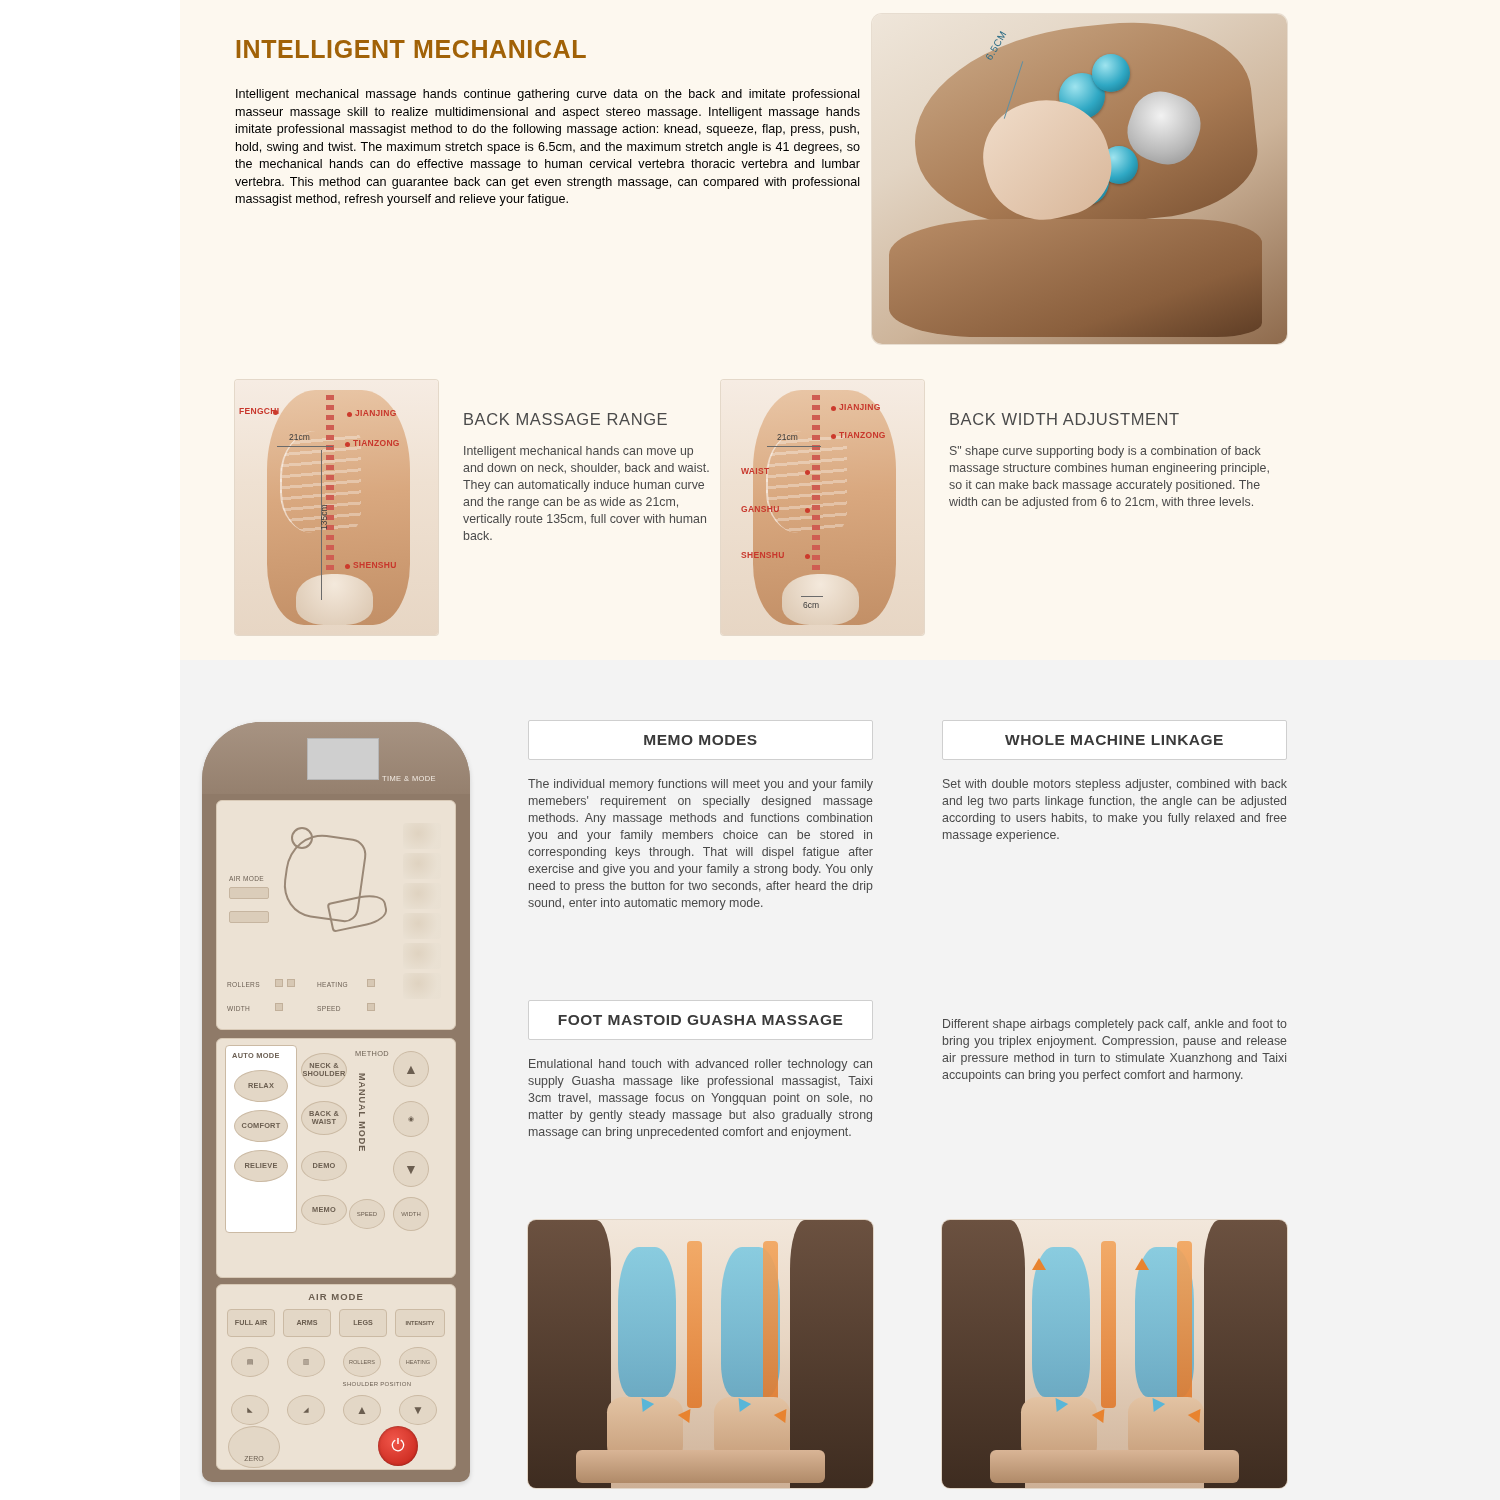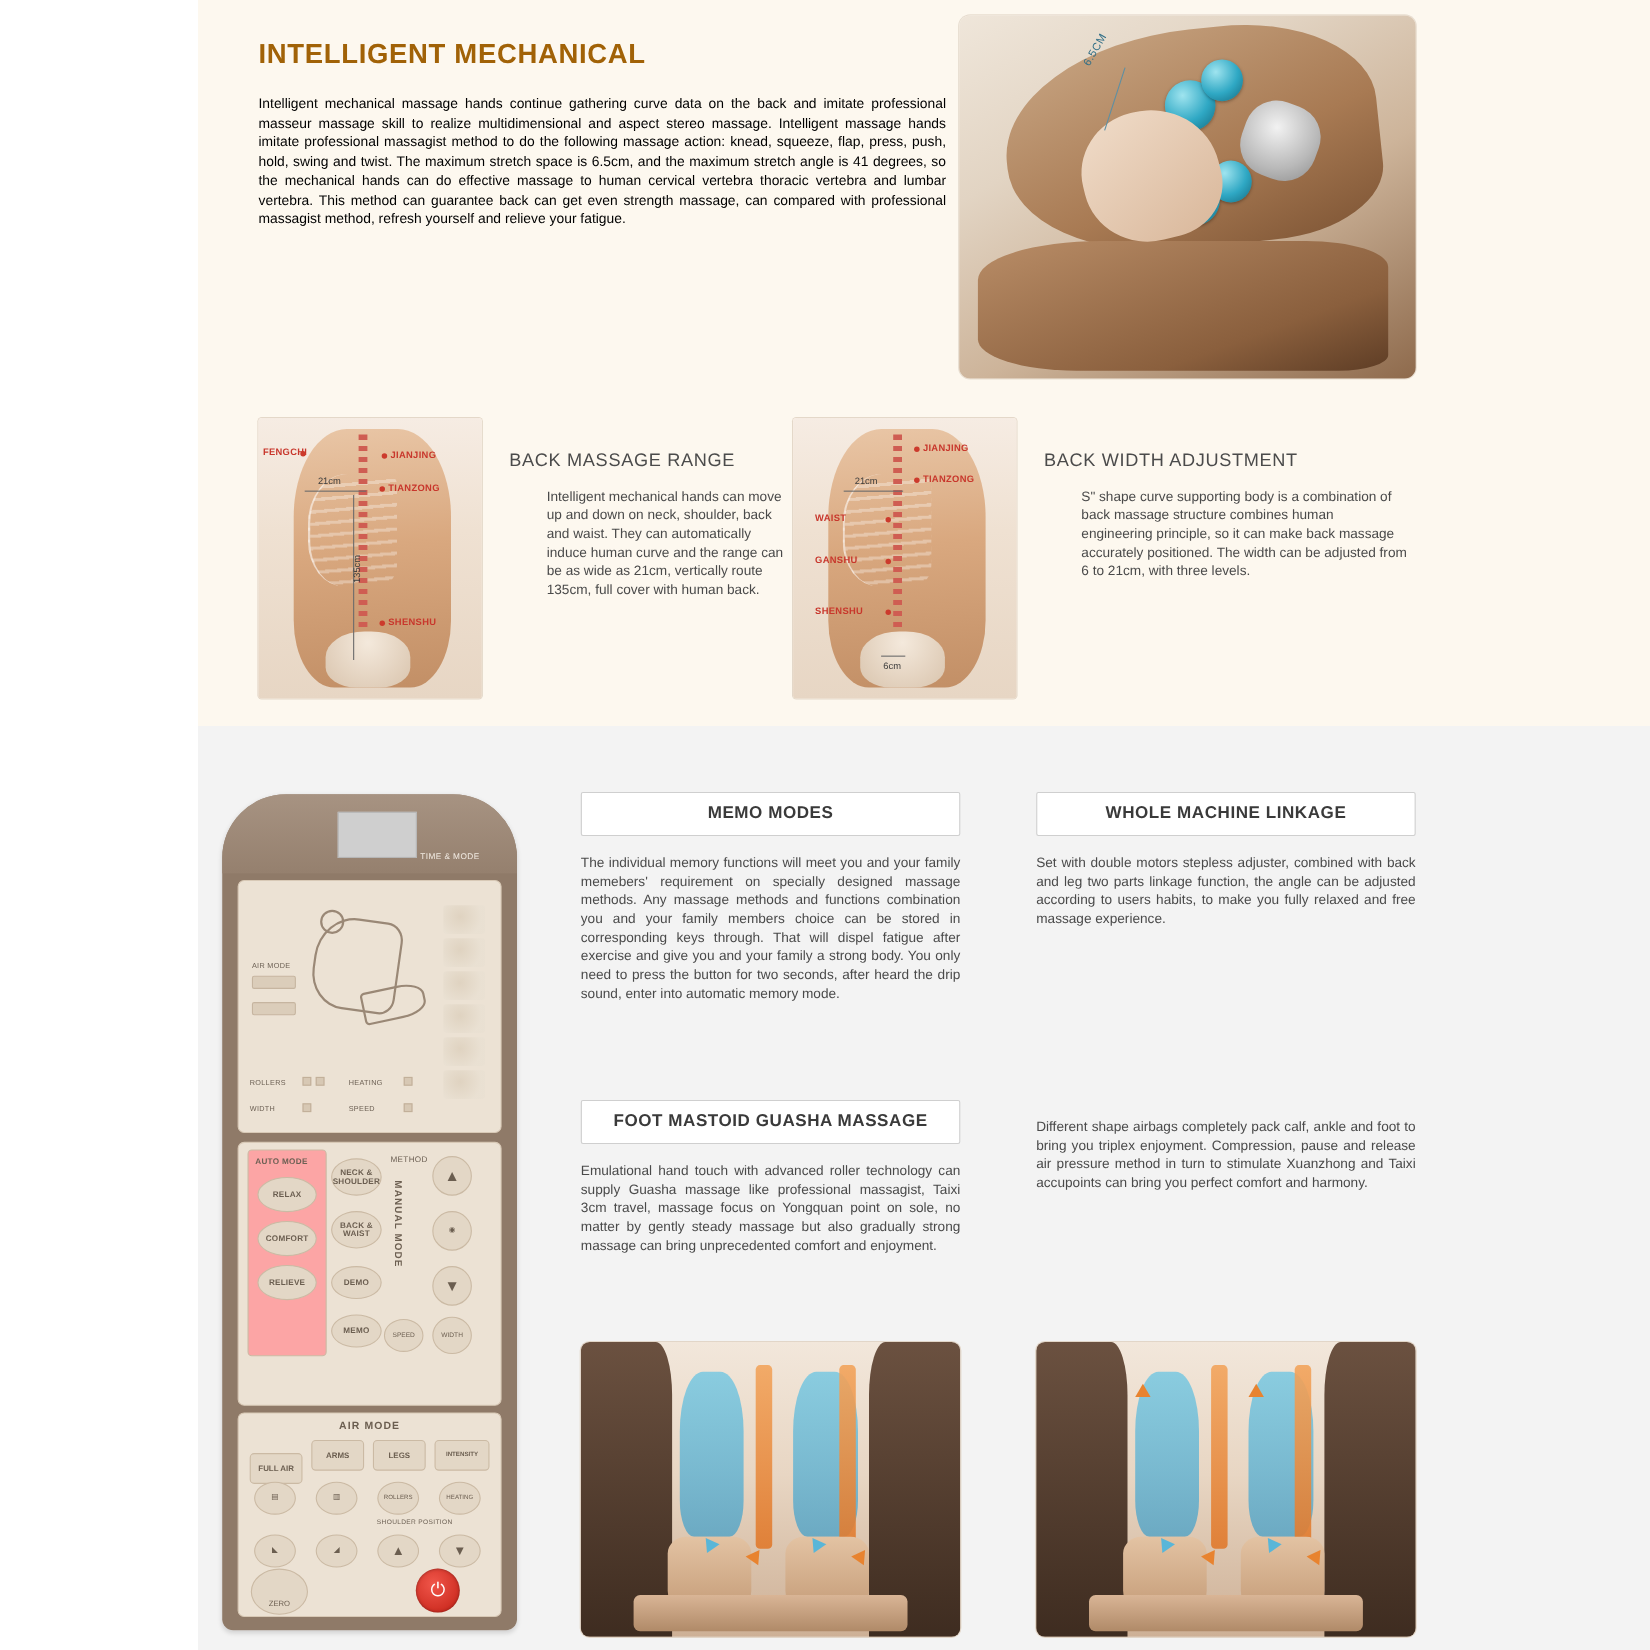--- a/index.html
+++ b/index.html
@@ -130,21 +130,21 @@
   }
   .dim-line-v {
     position: absolute; width: 1px; background: #6b6b6b;
   }
   .anatomy-text { position: absolute; }
   .anatomy-text h3 {
     font-size: 16.5px; font-weight: normal; color: #4b4b4b;
     letter-spacing: .6px; margin-bottom: 14px; text-transform: uppercase;
   }
   .anatomy-text p {
-    font-size: 12.4px; line-height: 17px; color: #4a4a4a; margin-left: 34px;
+    font-size: 12.4px; line-height: 17px; color: #4a4a4a;
   }
   .text-a { left: 228px; top: 30px; width: 250px; }
   .text-b { left: 714px; top: 30px; width: 330px; }
 
   
   .bottom-section {
     position: absolute; left: 180px; top: 660px; width: 1320px; height: 840px;
     background: #f3f3f3;
   }
   
@@ -224,21 +224,21 @@
   }
   .btn-rect {
     position: absolute; border-radius: 4px;
     background: #e3d7c6; border: 1px solid #cbbaa4;
     color: #6b5e50; font-size: 7.2px; font-weight: bold;
     display: flex; align-items: center; justify-content: center;
     text-align: center; line-height: 8px;
   }
   .auto-mode-box {
     position: absolute; left: 8px; top: 6px; width: 72px; height: 188px;
-    border: 1px solid #cbbaa4; border-radius: 4px; background: #fca5a5;
+    border: 1px solid #cbbaa4; border-radius: 4px; background: #ffffff;
   }
   .vert-text {
     position: absolute; font-size: 9px; font-weight: bold; color: #6b5e50;
     writing-mode: vertical-rl; letter-spacing: 1px;
   }
   .air-mode-title {
     position: absolute; left: 0; top: 6px; width: 100%;
     text-align: center; font-size: 9.5px; font-weight: bold;
     color: #6b5e50; letter-spacing: 1px;
   }
@@ -463,21 +463,21 @@
 
         <div class="btn-round" style="left:176px;top:12px;width:36px;height:36px;font-size:14px;">▲</div>
         <div class="btn-round" style="left:176px;top:62px;width:36px;height:36px;">◉</div>
         <div class="btn-round" style="left:176px;top:112px;width:36px;height:36px;font-size:14px;">▼</div>
         <div class="btn-round" style="left:132px;top:160px;width:36px;height:30px;font-size:6px;">SPEED</div>
         <div class="btn-round" style="left:176px;top:158px;width:36px;height:34px;font-size:6px;">WIDTH</div>
       </div>
 
       <div class="panel panel-3">
         <div class="air-mode-title">AIR MODE</div>
-        <div class="btn-rect" style="left:10px;top:24px;width:48px;height:28px;margin-top:12px;">FULL AIR</div>
+        <div class="btn-rect" style="left:10px;top:24px;width:48px;height:28px;">FULL AIR</div>
         <div class="btn-rect" style="left:66px;top:24px;width:48px;height:28px;">ARMS</div>
         <div class="btn-rect" style="left:122px;top:24px;width:48px;height:28px;">LEGS</div>
         <div class="btn-rect" style="left:178px;top:24px;width:50px;height:28px;font-size:5.6px;">INTENSITY</div>
 
         <div class="btn-round" style="left:14px;top:62px;width:38px;height:30px;">▤</div>
         <div class="btn-round" style="left:70px;top:62px;width:38px;height:30px;">▥</div>
         <div class="btn-round" style="left:126px;top:62px;width:38px;height:30px;font-size:5.6px;">ROLLERS</div>
         <div class="btn-round" style="left:182px;top:62px;width:38px;height:30px;font-size:5.6px;">HEATING</div>
 
         <div class="mini-label" style="left:122px;top:96px;text-align:center;width:76px;font-size:6px;">SHOULDER POSITION</div>

